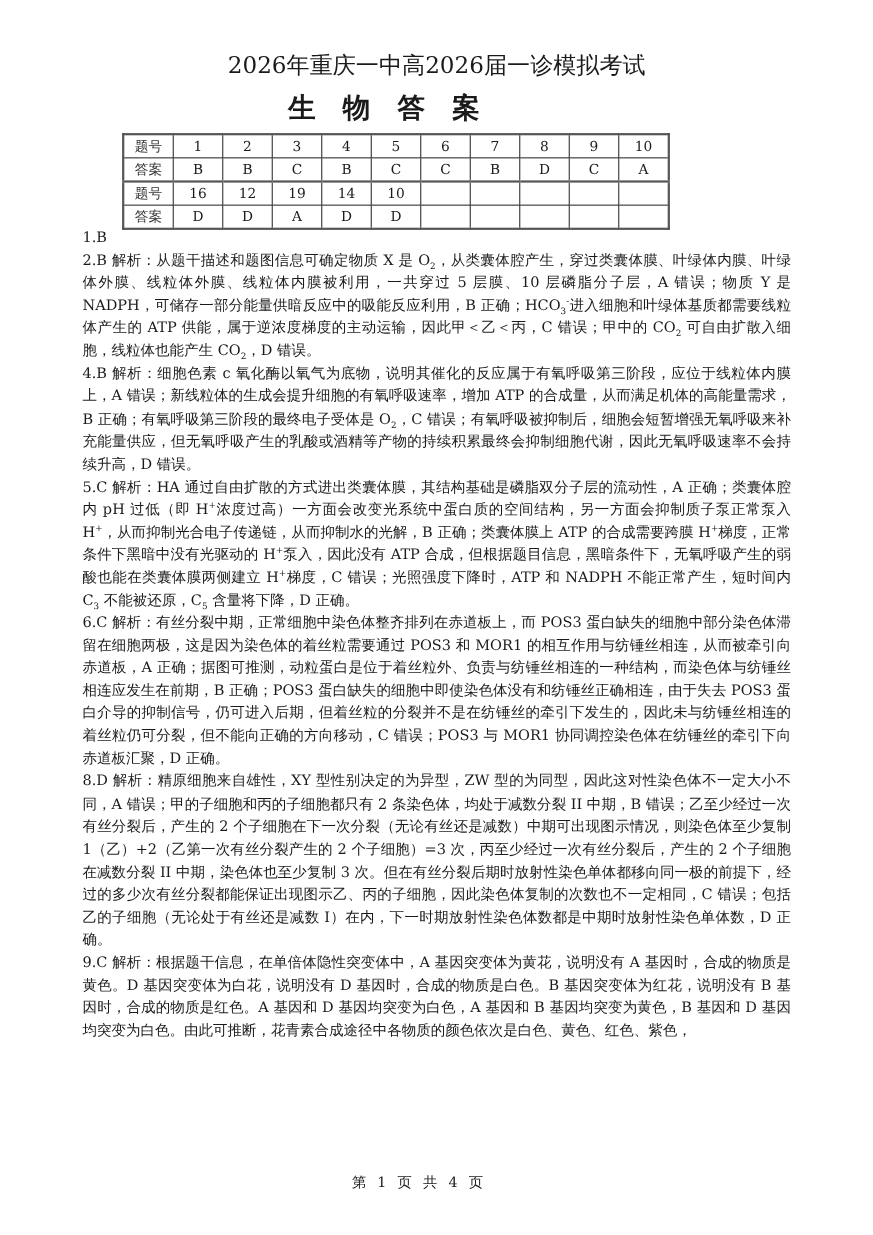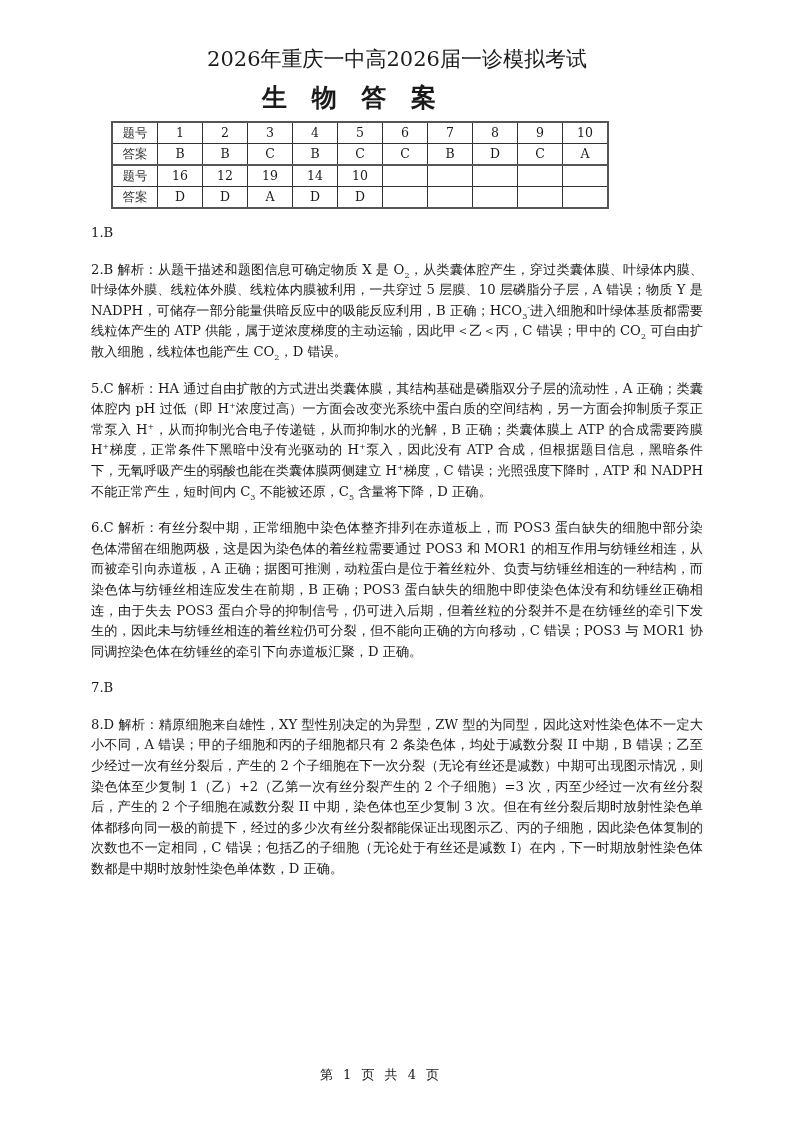--- a/index.html
+++ b/index.html
@@ -11,21 +11,21 @@
               font-size: 25px; font-weight: bold; letter-spacing: 8px; line-height: 32px; }
   table.ans { position: absolute; top: 121px; left: 111px; border-collapse: collapse;
               font-size: 12.5px; border-radius: 14px; }
   table.ans td { border: 1px solid #333; height: 20px; padding: 0; text-align: center;
                  width: 44px; line-height: 20px; }
   table.ans td.hd { width: 44px; color: #333; }
   table.ans tr.sep td { border-top: 2px solid #555; }
   table.ans { border: 2px solid #555; }
   .body { position: absolute; top: 207px; left: 75px; width: 644px;
           font-size: 13.2px; line-height: 20.6px; text-align: justify; }
-  .body p { margin: 16px; }
+  .body p { margin: 0; }
   sub, sup { font-size: 8px; line-height: 0; }
   .footer { position: absolute; top: 1066px; left: 0; width: 762px; text-align: center;
             font-size: 13px; letter-spacing: 3px; }
 </style>
 </head>
 <body>
 
 <div class="title">2026年重庆一中高2026届一诊模拟考试</div>
 <div class="subtitle">生 物 答 案</div>
 
@@ -82,19 +82,20 @@
         <td></td>
         <td></td>
         <td></td>
       </tr>
     </tbody>
 </table>
 
 <div class="body" id="explanations">
     <p>1.B</p>
     <p>2.B 解析：从题干描述和题图信息可确定物质 X 是 O<sub>2</sub>，从类囊体腔产生，穿过类囊体膜、叶绿体内膜、叶绿体外膜、线粒体外膜、线粒体内膜被利用，一共穿过 5 层膜、10 层磷脂分子层，A 错误；物质 Y 是 NADPH，可储存一部分能量供暗反应中的吸能反应利用，B 正确；HCO<sub>3</sub><sup>-</sup>进入细胞和叶绿体基质都需要线粒体产生的 ATP 供能，属于逆浓度梯度的主动运输，因此甲＜乙＜丙，C 错误；甲中的 CO<sub>2</sub> 可自由扩散入细胞，线粒体也能产生 CO<sub>2</sub>，D 错误。</p>
+    <p>4.B 解析：细胞色素 c 氧化酶以氧气为底物，说明其催化的反应属于有氧呼吸第三阶段，应位于线粒体内膜上，A 错误；新线粒体的生成会提升细胞的有氧呼吸速率，增加 ATP 的合成量，从而满足机体的高能量需求，B 正确；有氧呼吸第三阶段的最终电子受体是 O<sub>2</sub>，C 错误；有氧呼吸被抑制后，细胞会短暂增强无氧呼吸来补充能量供应，但无氧呼吸产生的乳酸或酒精等产物的持续积累最终会抑制细胞代谢，因此无氧呼吸速率不会持续升高，D 错误。</p>
     <p>5.C 解析：HA 通过自由扩散的方式进出类囊体膜，其结构基础是磷脂双分子层的流动性，A 正确；类囊体腔内 pH 过低（即 H<sup>+</sup>浓度过高）一方面会改变光系统中蛋白质的空间结构，另一方面会抑制质子泵正常泵入 H<sup>+</sup>，从而抑制光合电子传递链，从而抑制水的光解，B 正确；类囊体膜上 ATP 的合成需要跨膜 H<sup>+</sup>梯度，正常条件下黑暗中没有光驱动的 H<sup>+</sup>泵入，因此没有 ATP 合成，但根据题目信息，黑暗条件下，无氧呼吸产生的弱酸也能在类囊体膜两侧建立 H<sup>+</sup>梯度，C 错误；光照强度下降时，ATP 和 NADPH 不能正常产生，短时间内 C<sub>3</sub> 不能被还原，C<sub>5</sub> 含量将下降，D 正确。</p>
     <p>6.C 解析：有丝分裂中期，正常细胞中染色体整齐排列在赤道板上，而 POS3 蛋白缺失的细胞中部分染色体滞留在细胞两极，这是因为染色体的着丝粒需要通过 POS3 和 MOR1 的相互作用与纺锤丝相连，从而被牵引向赤道板，A 正确；据图可推测，动粒蛋白是位于着丝粒外、负责与纺锤丝相连的一种结构，而染色体与纺锤丝相连应发生在前期，B 正确；POS3 蛋白缺失的细胞中即使染色体没有和纺锤丝正确相连，由于失去 POS3 蛋白介导的抑制信号，仍可进入后期，但着丝粒的分裂并不是在纺锤丝的牵引下发生的，因此未与纺锤丝相连的着丝粒仍可分裂，但不能向正确的方向移动，C 错误；POS3 与 MOR1 协同调控染色体在纺锤丝的牵引下向赤道板汇聚，D 正确。</p>
-    <p>7.B</p>
     <p>8.D 解析：精原细胞来自雄性，XY 型性别决定的为异型，ZW 型的为同型，因此这对性染色体不一定大小不同，A 错误；甲的子细胞和丙的子细胞都只有 2 条染色体，均处于减数分裂 II 中期，B 错误；乙至少经过一次有丝分裂后，产生的 2 个子细胞在下一次分裂（无论有丝还是减数）中期可出现图示情况，则染色体至少复制 1（乙）+2（乙第一次有丝分裂产生的 2 个子细胞）=3 次，丙至少经过一次有丝分裂后，产生的 2 个子细胞在减数分裂 II 中期，染色体也至少复制 3 次。但在有丝分裂后期时放射性染色单体都移向同一极的前提下，经过的多少次有丝分裂都能保证出现图示乙、丙的子细胞，因此染色体复制的次数也不一定相同，C 错误；包括乙的子细胞（无论处于有丝还是减数 I）在内，下一时期放射性染色体数都是中期时放射性染色单体数，D 正确。</p>
+    <p>9.C 解析：根据题干信息，在单倍体隐性突变体中，A 基因突变体为黄花，说明没有 A 基因时，合成的物质是黄色。D 基因突变体为白花，说明没有 D 基因时，合成的物质是白色。B 基因突变体为红花，说明没有 B 基因时，合成的物质是红色。A 基因和 D 基因均突变为白色，A 基因和 B 基因均突变为黄色，B 基因和 D 基因均突变为白色。由此可推断，花青素合成途径中各物质的颜色依次是白色、黄色、红色、紫色，</p>
   </div>
 
 <div class="footer">第 1 页 共 4 页</div>
 
 </body></html>

